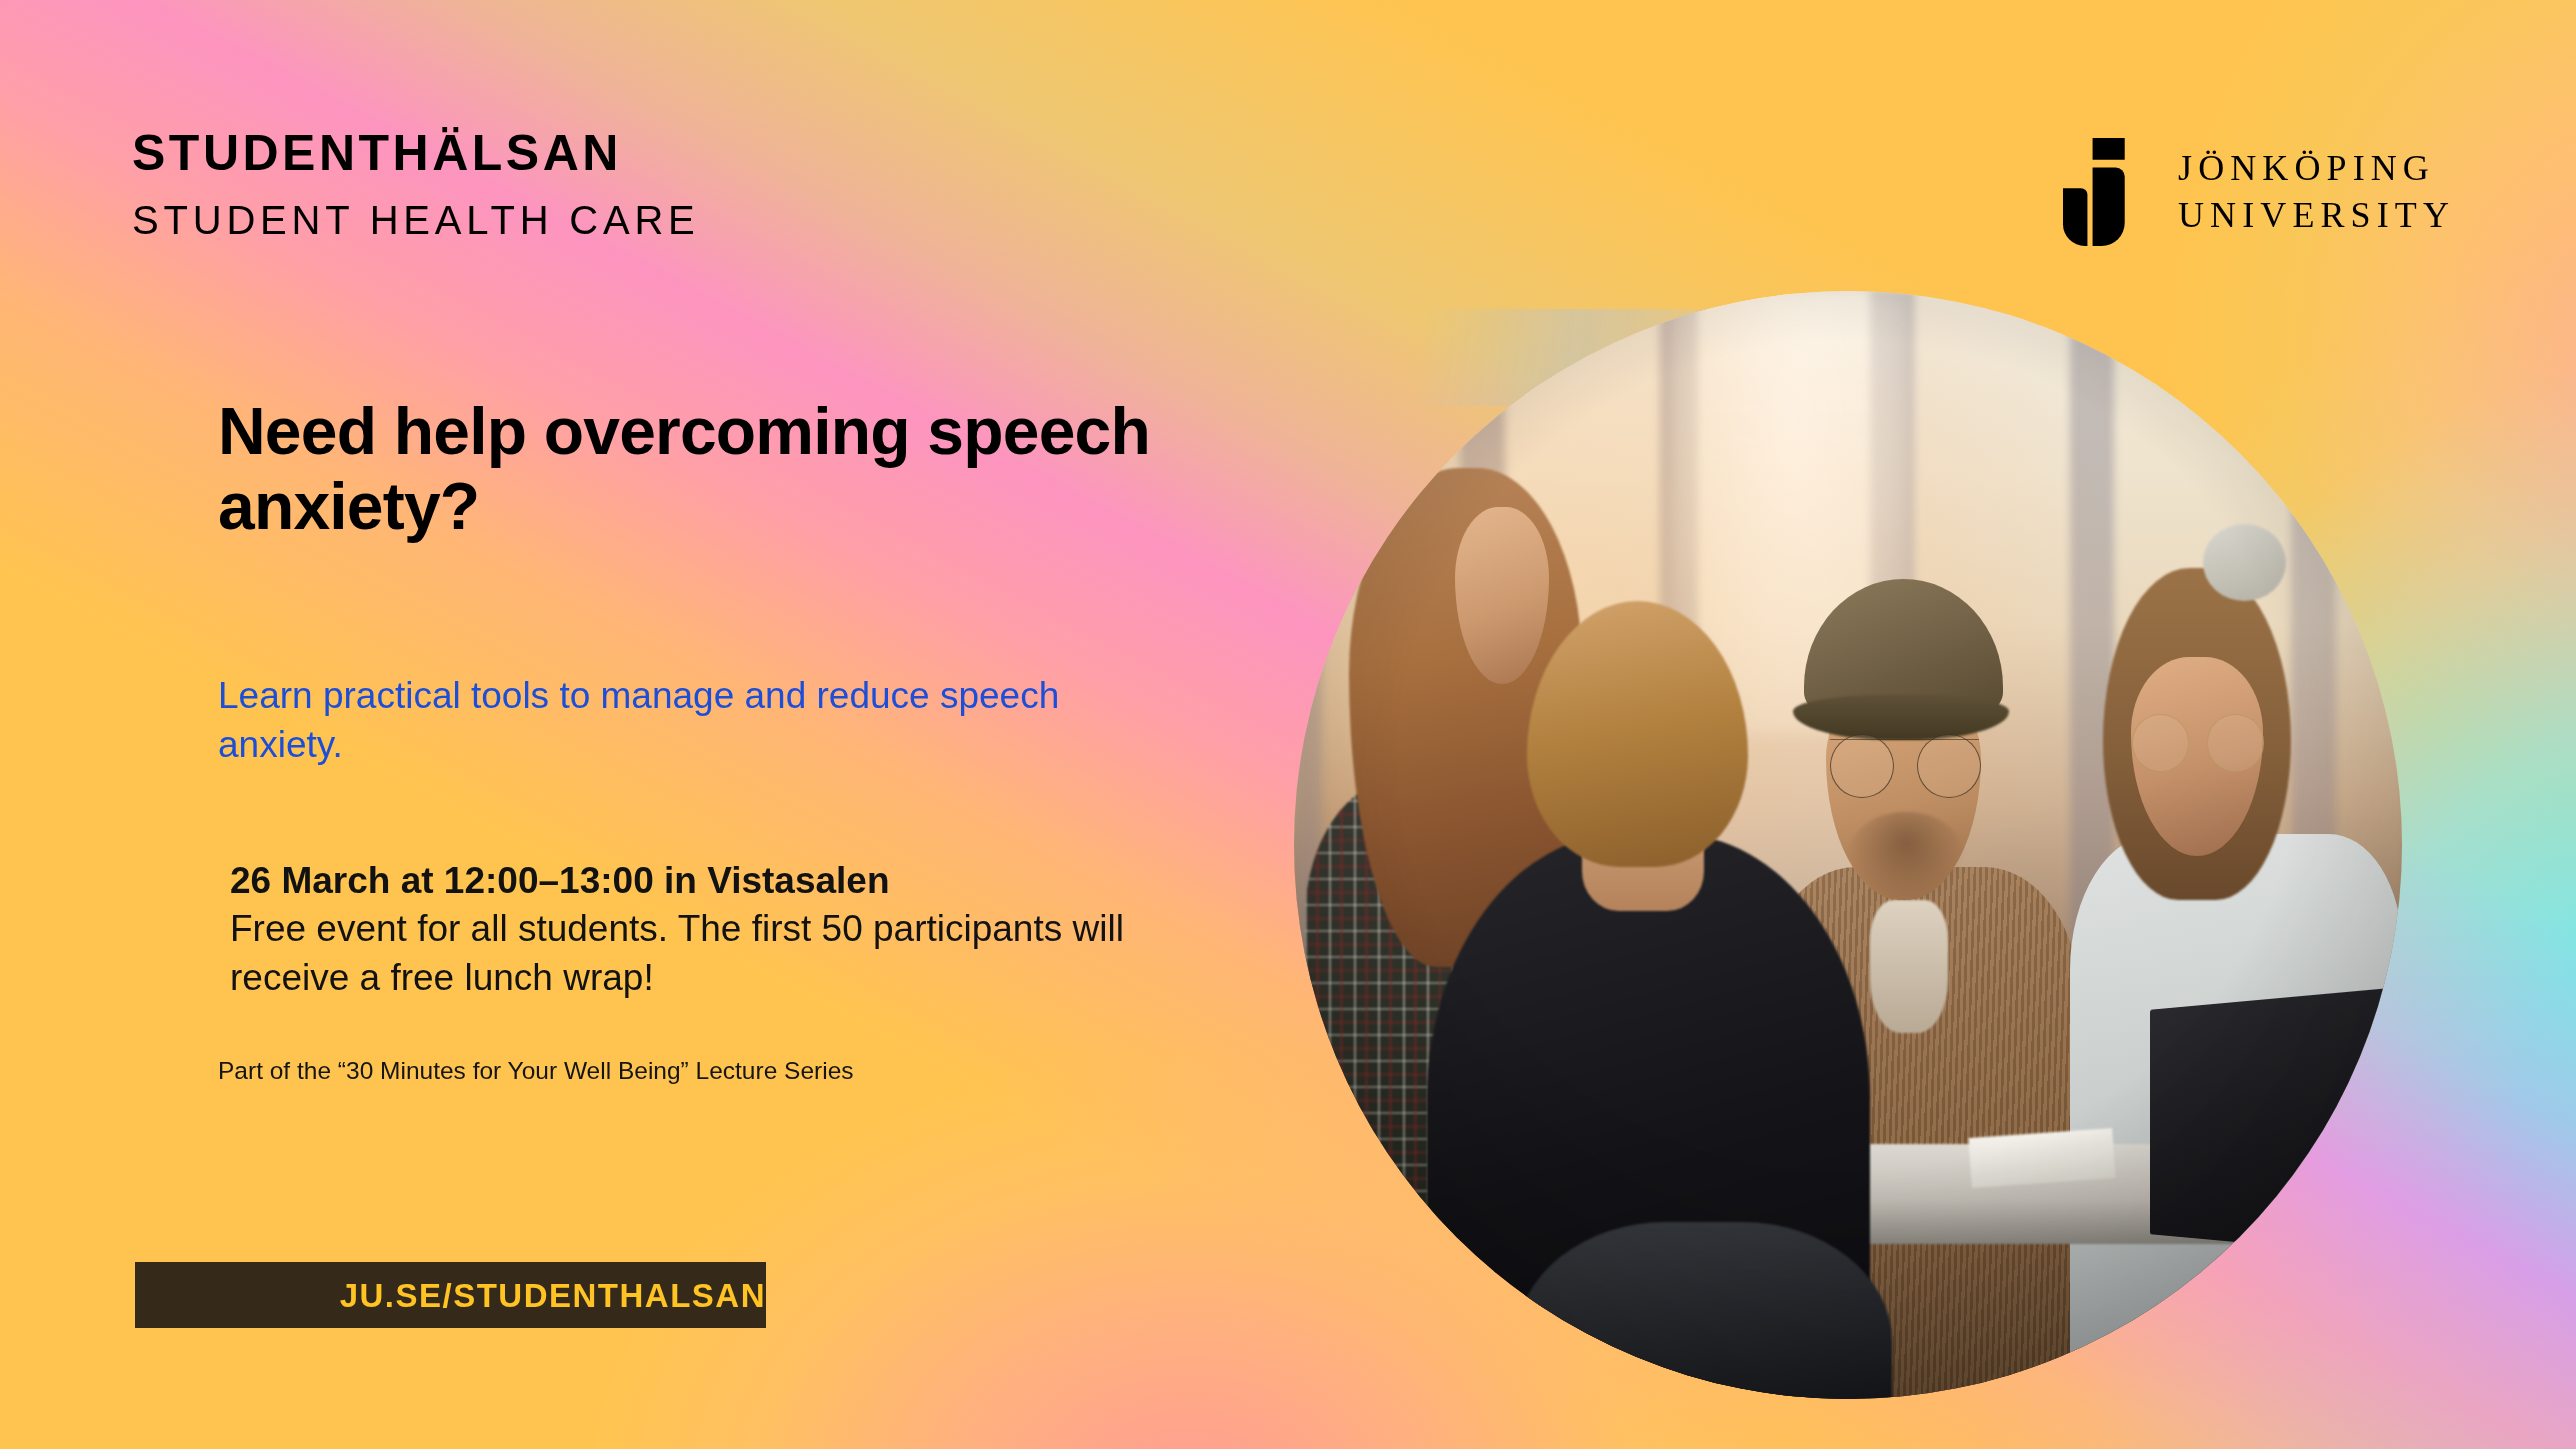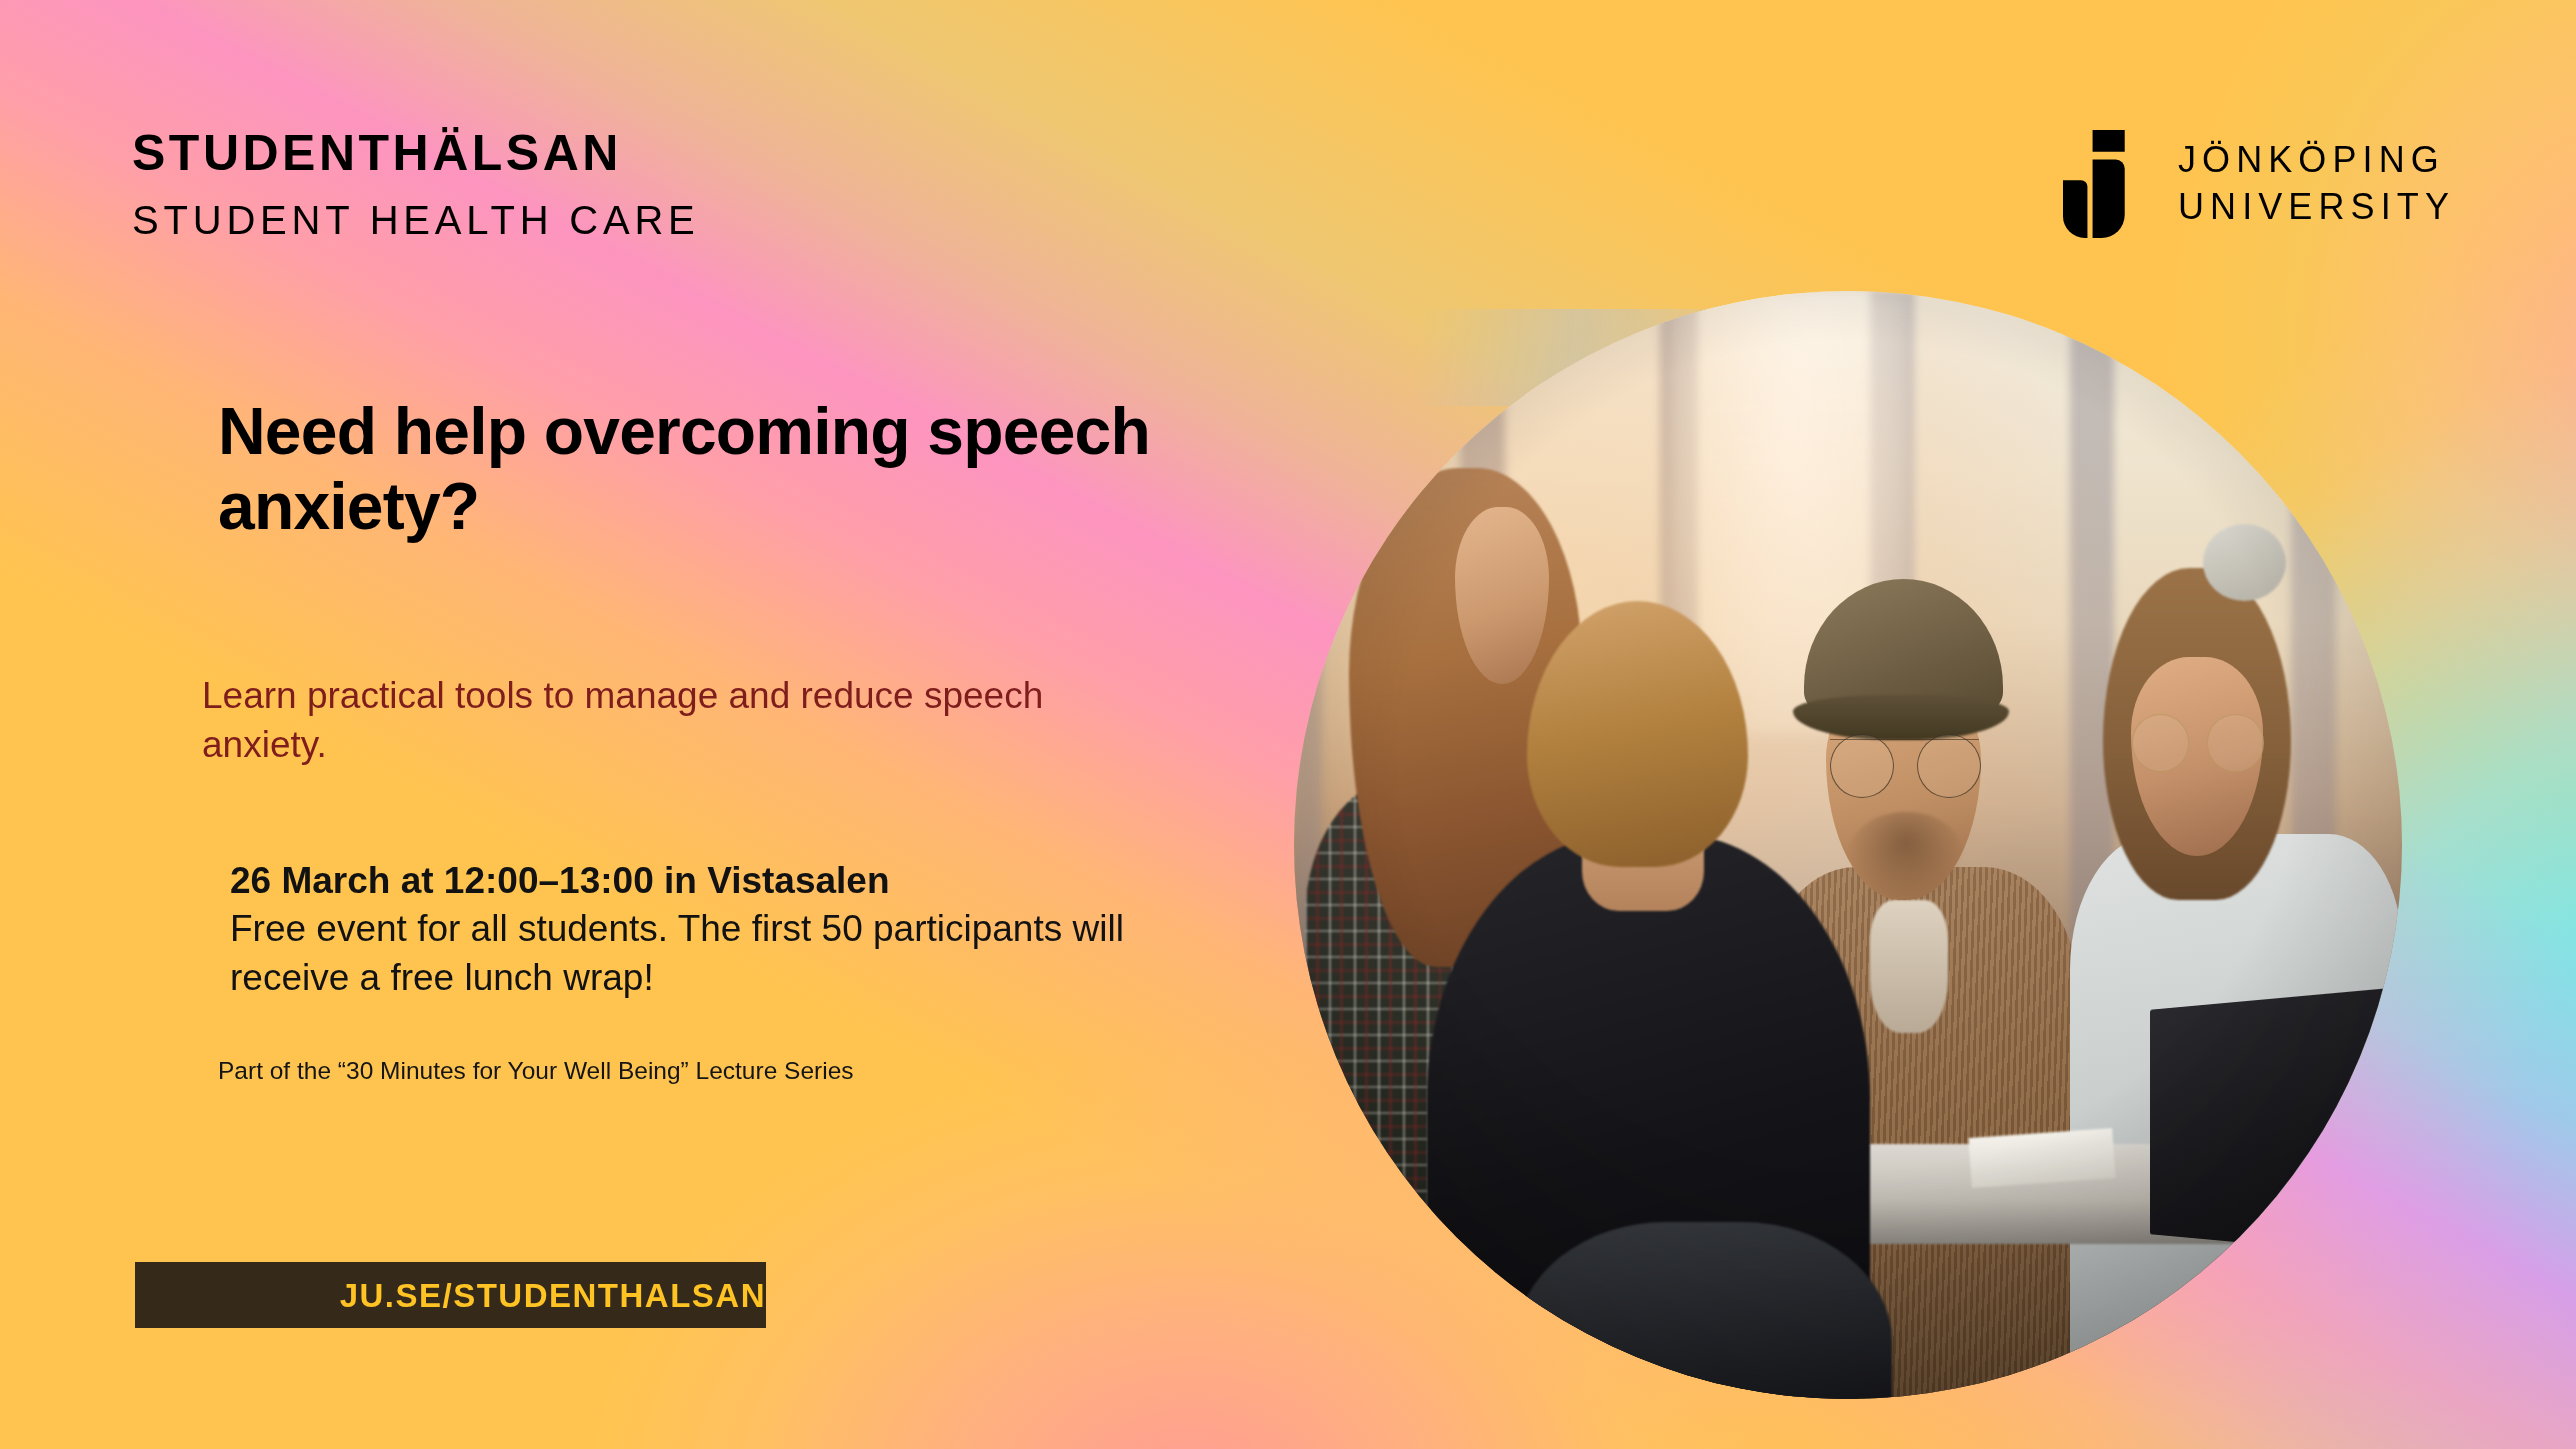--- a/index.html
+++ b/index.html
@@ -117,24 +117,25 @@
     letter-spacing: 4.8px;
     color: #000000;
     line-height: 1;
     margin: 22px 0 0 0;
   }
 
   
   .ju-logo {
     position: absolute;
     right: 121px;
-    top: 130px;
+    top: 138px;
     display: flex;
     align-items: center;
     gap: 43px;
+    font-family: Liberation Serif, serif;
   }
   .ju-mark {
     width: 72px;
     height: 108px;
     flex: none;
   }
   .ju-words {
     display: flex;
     flex-direction: column;
     justify-content: center;
@@ -157,27 +158,27 @@
     font-size: 66px;
     font-weight: 700;
     line-height: 1.135;
     letter-spacing: -0.8px;
     color: #000000;
     margin: 0;
   }
 
   .lede {
     position: absolute;
-    left: 202px;
+    left: 218px;
     top: 672px;
     width: 966px;
     font-size: 37px;
     font-weight: 400;
     line-height: 1.32;
-    color: #7f1d1d;
+    color: #1d4ed8;
     margin: 0;
   }
 
   .details {
     position: absolute;
     left: 218px;
     top: 845px;
     width: 1005px;
     font-size: 37px;
     font-weight: 400;

